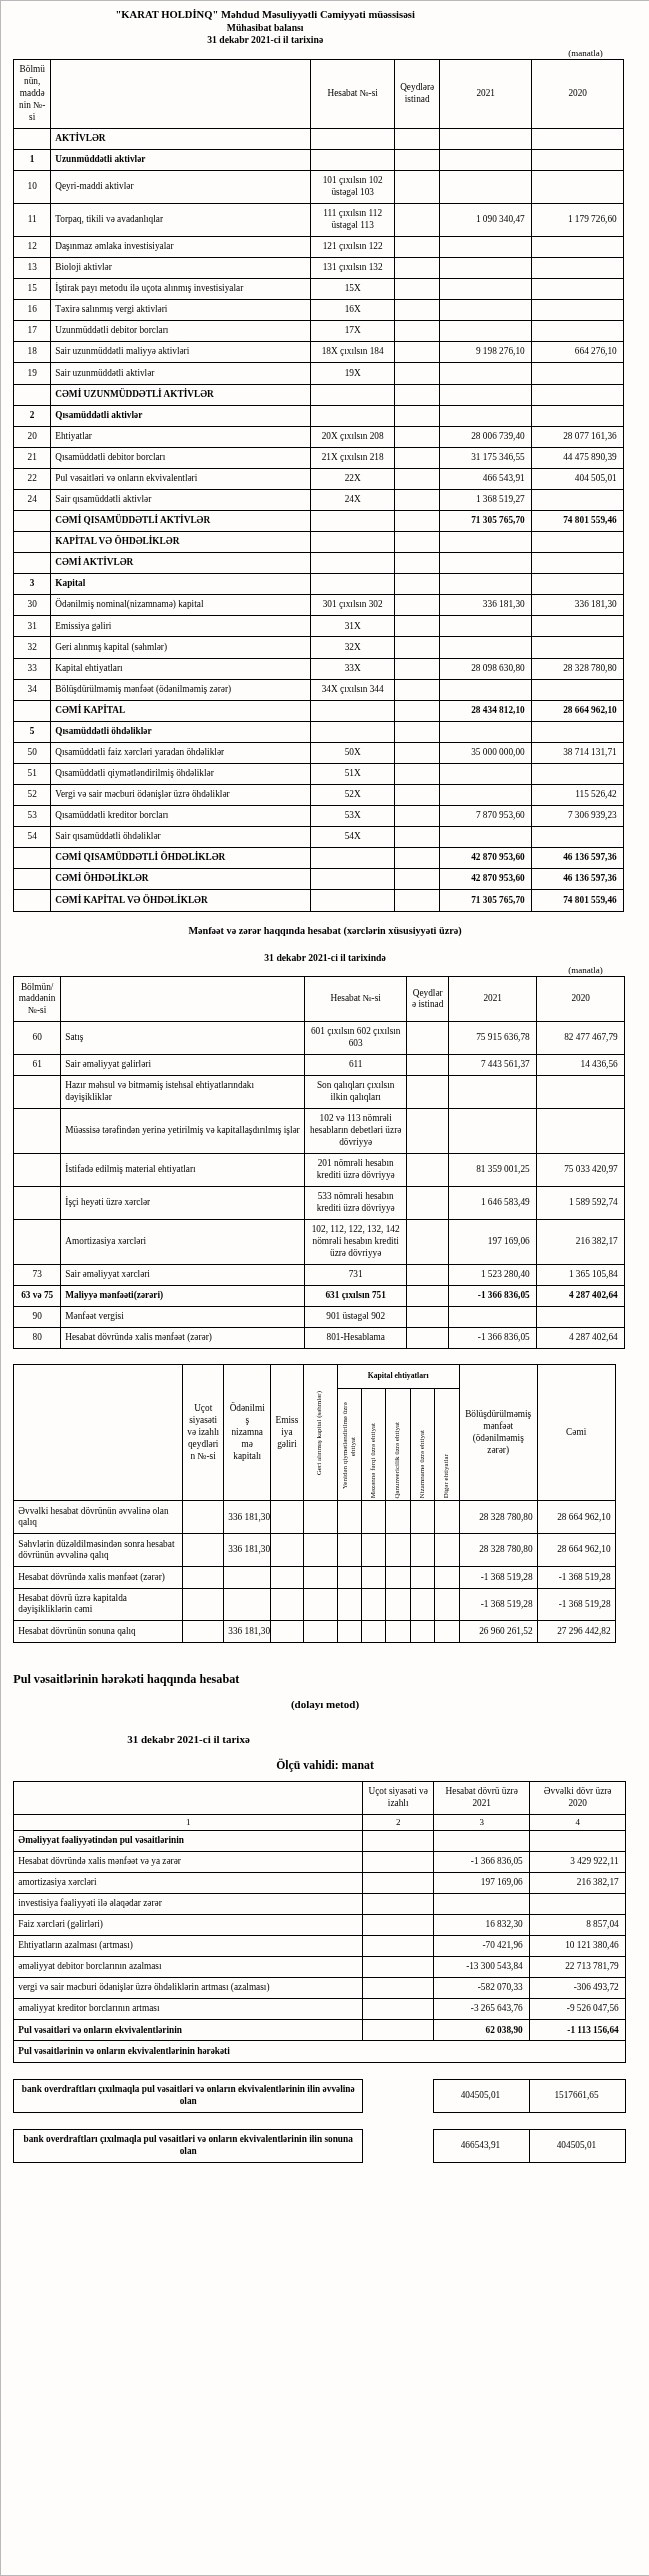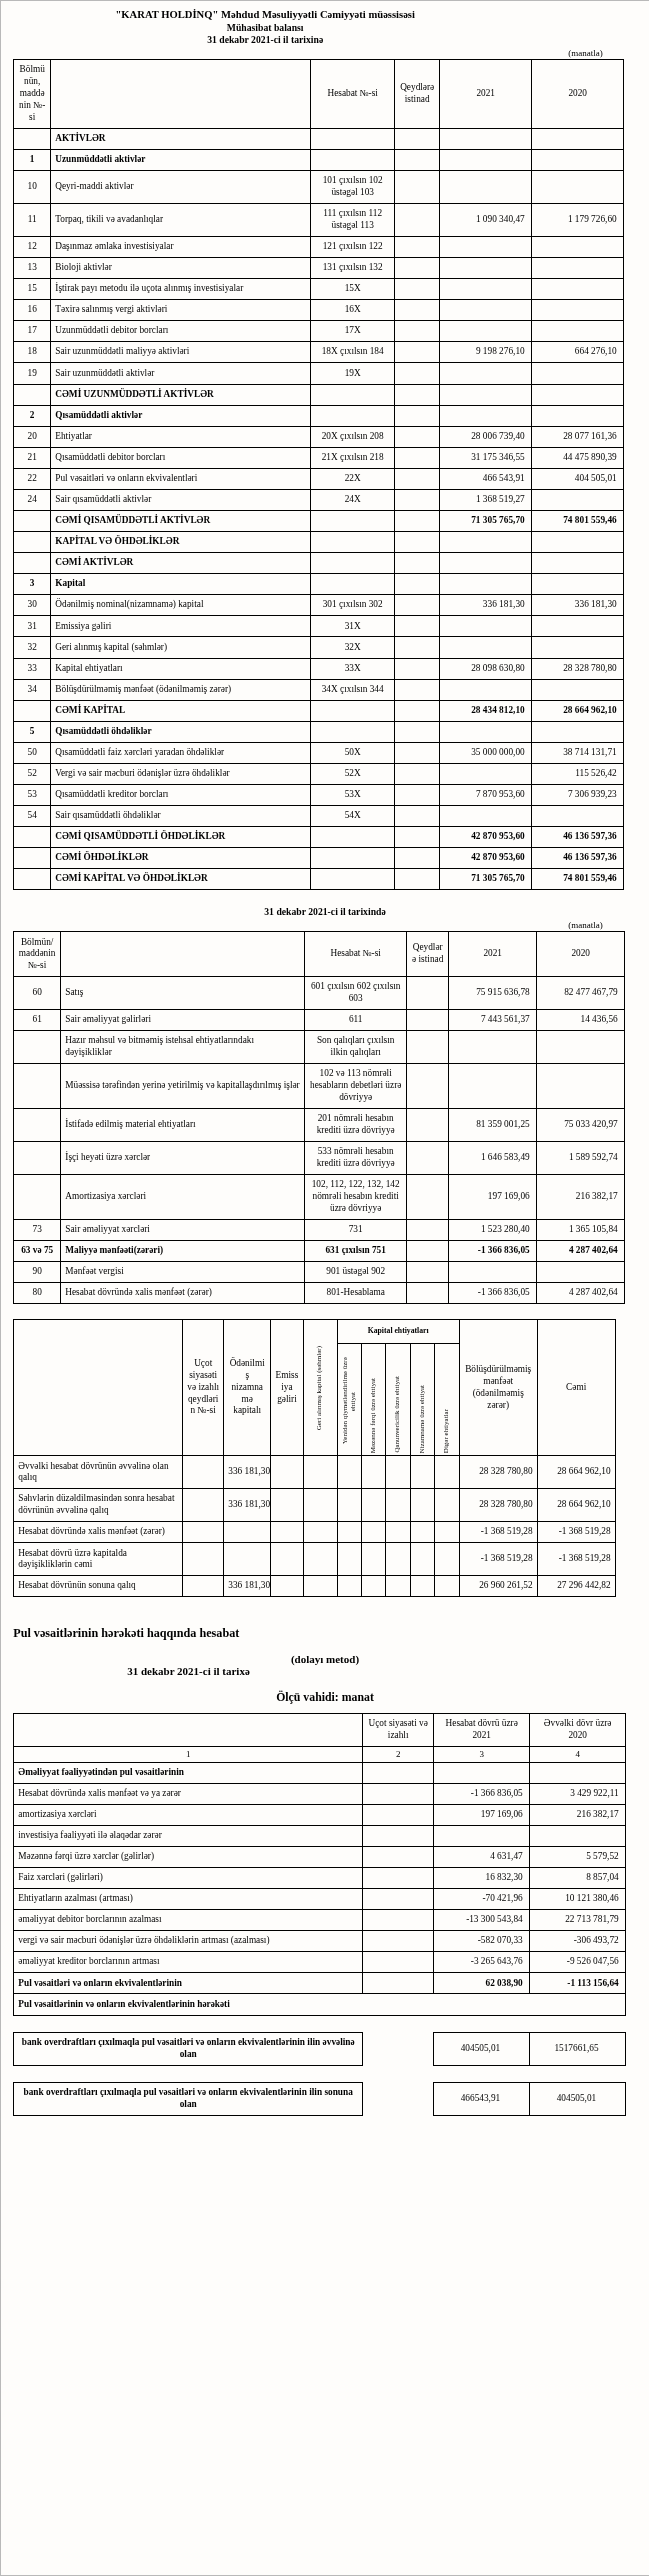--- a/index.html
+++ b/index.html
@@ -34,21 +34,21 @@
   .eq td{font-size:7.3px;padding:3.2px 2.4px;line-height:1.2;}
   .eq td:first-child{text-align:left;}
   .eq td:not(:first-child){text-align:right;white-space:nowrap;}
   .eq .vrow th{height:107px;vertical-align:bottom;padding:2.4px 0.8px;}
   .eq .vert{writing-mode:vertical-rl;transform:rotate(180deg);font-size:7px;line-height:1.1;margin:0 auto;max-height:104px;white-space:normal;}
   .eq .grp{font-weight:bold;font-size:7.7px;height:14.6px;}
 
   .cf-titles{margin-top:29px;margin-bottom:8.1px;}
   .cf-t1{font-size:12.2px;font-weight:bold;text-align:left;}
   .cf-t2{font-size:11px;font-weight:bold;text-align:center;margin-top:11.4px;}
-  .cf-t3{font-size:11px;font-weight:bold;margin-top:0;padding-left:114px;}
+  .cf-t3{font-size:11px;font-weight:bold;margin-top:23px;padding-left:114px;}
   .cf-t4{font-size:11.8px;font-weight:bold;text-align:center;margin:13px 0 6.5px;}
 
   table.cf{width:613px;}
   .cf th{font-size:9.3px;padding:3.2px;}
   .cf td:nth-child(1){text-align:left;}
   .cf td:nth-child(3),.cf td:nth-child(4){text-align:right;white-space:nowrap;padding-right:6.5px;}
   .cf .cf-nums th{font-weight:normal;padding:1.6px;font-size:9px;}
 
   table.cfm{width:613px;border-collapse:collapse;table-layout:fixed;margin-top:16.2px;}
   .cfm td{font-size:9.3px;padding:4.1px;vertical-align:middle;line-height:1.28;text-align:center;}
@@ -315,20 +315,28 @@
         </tr>
         <tr>
           <td>50</td>
           <td>Qısamüddətli faiz xərcləri yaradan öhdəliklər</td>
           <td>50X</td>
           <td></td>
           <td>35 000 000,00</td>
           <td>38 714 131,71</td>
         </tr>
         <tr>
+          <td>51</td>
+          <td>Qısamüddətli qiymətləndirilmiş öhdəliklər</td>
+          <td>51X</td>
+          <td></td>
+          <td></td>
+          <td></td>
+        </tr>
+        <tr>
           <td>52</td>
           <td>Vergi və sair məcburi ödənişlər üzrə öhdəliklər</td>
           <td>52X</td>
           <td></td>
           <td></td>
           <td>115 526,42</td>
         </tr>
         <tr>
           <td>53</td>
           <td>Qısamüddətli kreditor borcları</td>
@@ -366,20 +374,21 @@
           <td>CƏMİ KAPİTAL VƏ ÖHDƏLİKLƏR</td>
           <td></td>
           <td></td>
           <td>71 305 765,70</td>
           <td>74 801 559,46</td>
         </tr>
       </tbody>
   </table>
 
   <div class="pl-titles">
+    <div class="pl-t1">Mənfəət və zərər haqqında hesabat (xərclərin xüsusiyyəti üzrə)</div>
     <div class="pl-t2">31 dekabr 2021-ci il tarixində</div>
   </div>
   <div class="manat">(manatla)</div>
 
   <table class="fin pl">
     <colgroup>
         <col style="width:47px">
         <col style="width:244px">
         <col style="width:102px">
         <col style="width:42px">
@@ -655,26 +664,20 @@
           <td>197 169,06</td>
           <td>216 382,17</td>
         </tr>
         <tr>
           <td>investisiya fəaliyyəti ilə əlaqədar zərər</td>
           <td></td>
           <td></td>
           <td></td>
         </tr>
         <tr>
-          <td>Məzənnə fərqi üzrə xərclər (gəlirlər)</td>
-          <td></td>
-          <td>4 631,47</td>
-          <td>5 579,52</td>
-        </tr>
-        <tr>
           <td>Faiz xərcləri (gəlirləri)</td>
           <td></td>
           <td>16 832,30</td>
           <td>8 857,04</td>
         </tr>
         <tr>
           <td>Ehtiyatların azalması (artması)</td>
           <td></td>
           <td>-70 421,96</td>
           <td>10 121 380,46</td>

